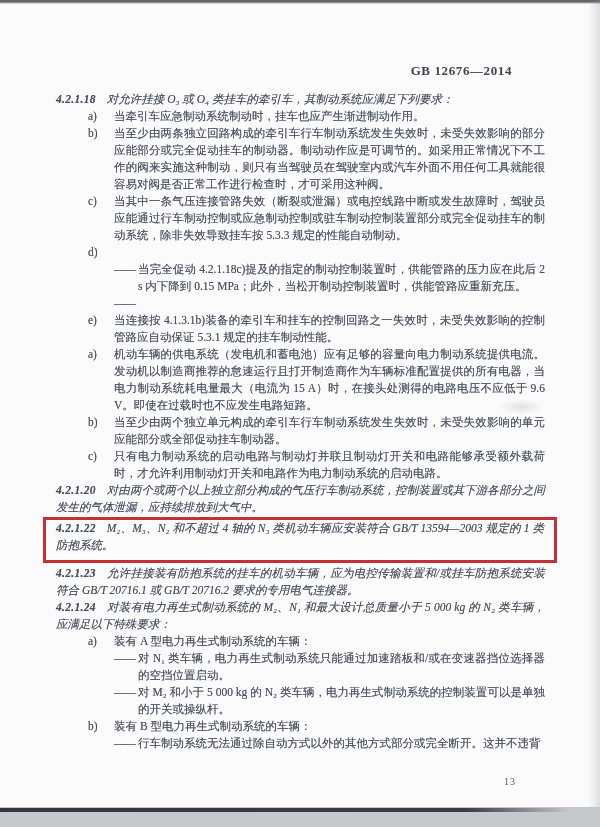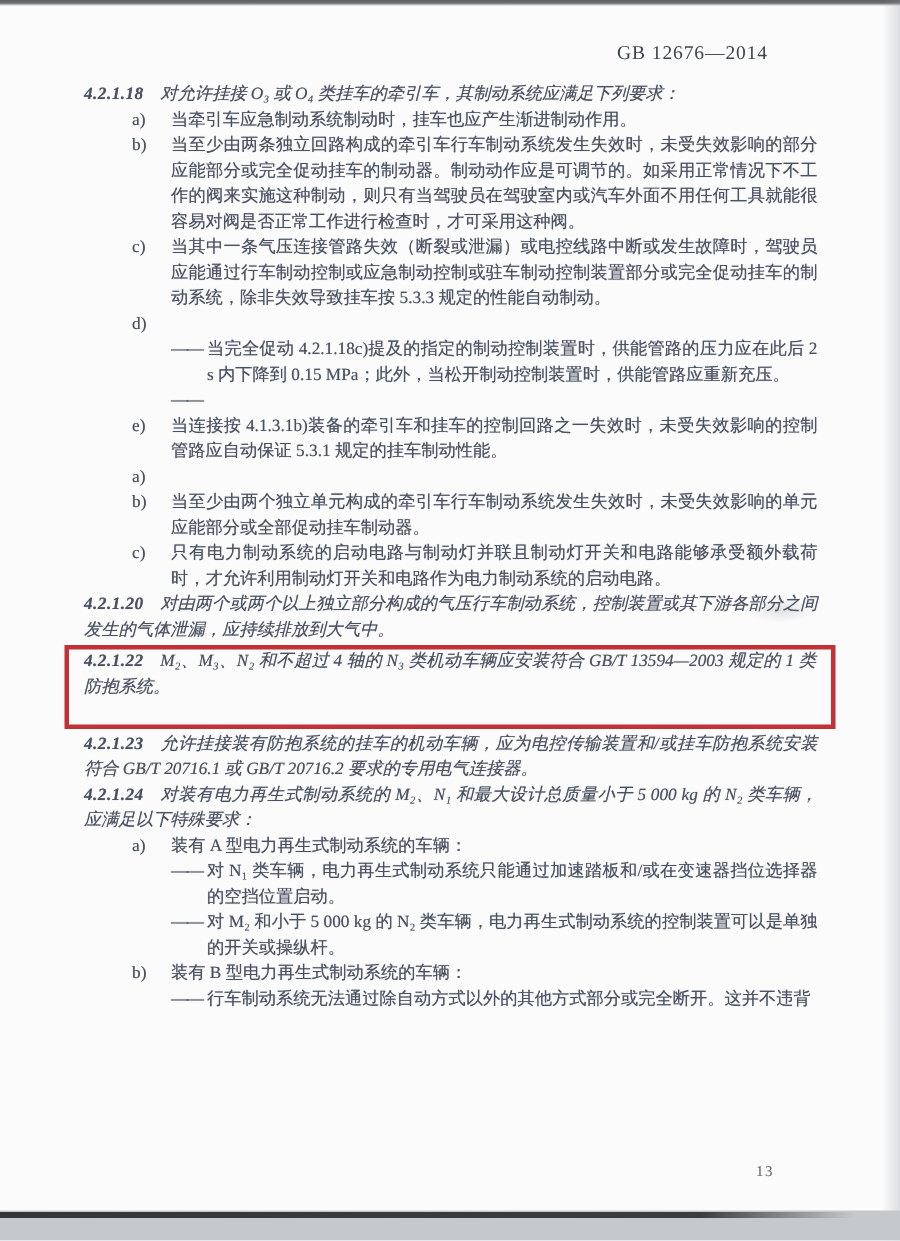--- a/index.html
+++ b/index.html
@@ -20,42 +20,42 @@
   }
   .right-shade{
     position:absolute;top:0;right:0;width:12px;height:100%;
     background:linear-gradient(to right,rgba(140,146,152,0),rgba(140,146,152,0.28));
   }
   .smudge{
     position:absolute;left:498px;top:399px;width:46px;height:16px;
     background:radial-gradient(ellipse at center,rgba(120,126,136,0.20),rgba(120,126,136,0) 70%);
   }
   .header{
-    margin:28px 88px 0 0;
+    margin:64px 88px 0 0;
     text-align:right;
-    font-weight:normal;font-size:13px;line-height:14px;
+    font-weight:bold;font-size:13px;line-height:14px;
     letter-spacing:.6px;color:#3e4550;
   }
   .content{
     margin:13px 55px 0 56px;
     font-size:11.5px;line-height:17px;
     text-shadow:0 0 .5px rgba(74,82,96,.65);
   }
   p.clause{margin:0;text-align:justify;font-style:italic;}
   .cnum{font-weight:bold;padding-right:11px;letter-spacing:.3px;white-space:nowrap;}
   .item{display:flex;padding-left:32px;}
   .ilabel{flex:0 0 26px;}
   .itext{flex:1;text-align:justify;}
   .dash-row{display:flex;padding-left:58px;}
   .dmark{flex:0 0 auto;padding-right:3px;letter-spacing:-1px;}
   .dtext{flex:1;text-align:justify;}
   .hl-box{
     border:3px solid #c23136;
     margin:1px -12px 2px -13px;
-    padding:0 10px 16px 10px;
+    padding:0 10px 6px 10px;
   }
   .page-num{
     position:absolute;top:776px;right:84px;
     font-size:10px;color:#596067;letter-spacing:1px;
   }
   .bottom-band{
     position:absolute;left:0;bottom:0;width:100%;height:20px;
     background:#c5c9cb;
   }
   .bottom-line{
@@ -98,20 +98,21 @@
     <div class="dash-row">
       <span class="dmark">——</span>
     </div>
     <div class="item">
       <span class="ilabel">e)</span>
       <span class="itext">当连接按 4.1.3.1b)装备的牵引车和挂车的控制回路之一失效时，未受失效影响的控制管路应自动保证 5.3.1 规定的挂车制动性能。</span>
     </div>
 
     <div class="item">
       <span class="ilabel">a)</span>
+      <span class="itext">机动车辆的供电系统（发电机和蓄电池）应有足够的容量向电力制动系统提供电流。发动机以制造商推荐的怠速运行且打开制造商作为车辆标准配置提供的所有电器，当电力制动系统耗电量最大（电流为 15 A）时，在接头处测得的电路电压不应低于 9.6 V。即使在过载时也不应发生电路短路。</span>
     </div>
     <div class="item">
       <span class="ilabel">b)</span>
       <span class="itext">当至少由两个独立单元构成的牵引车行车制动系统发生失效时，未受失效影响的单元应能部分或全部促动挂车制动器。</span>
     </div>
     <div class="item">
       <span class="ilabel">c)</span>
       <span class="itext">只有电力制动系统的启动电路与制动灯并联且制动灯开关和电路能够承受额外载荷时，才允许利用制动灯开关和电路作为电力制动系统的启动电路。</span>
     </div>
 

